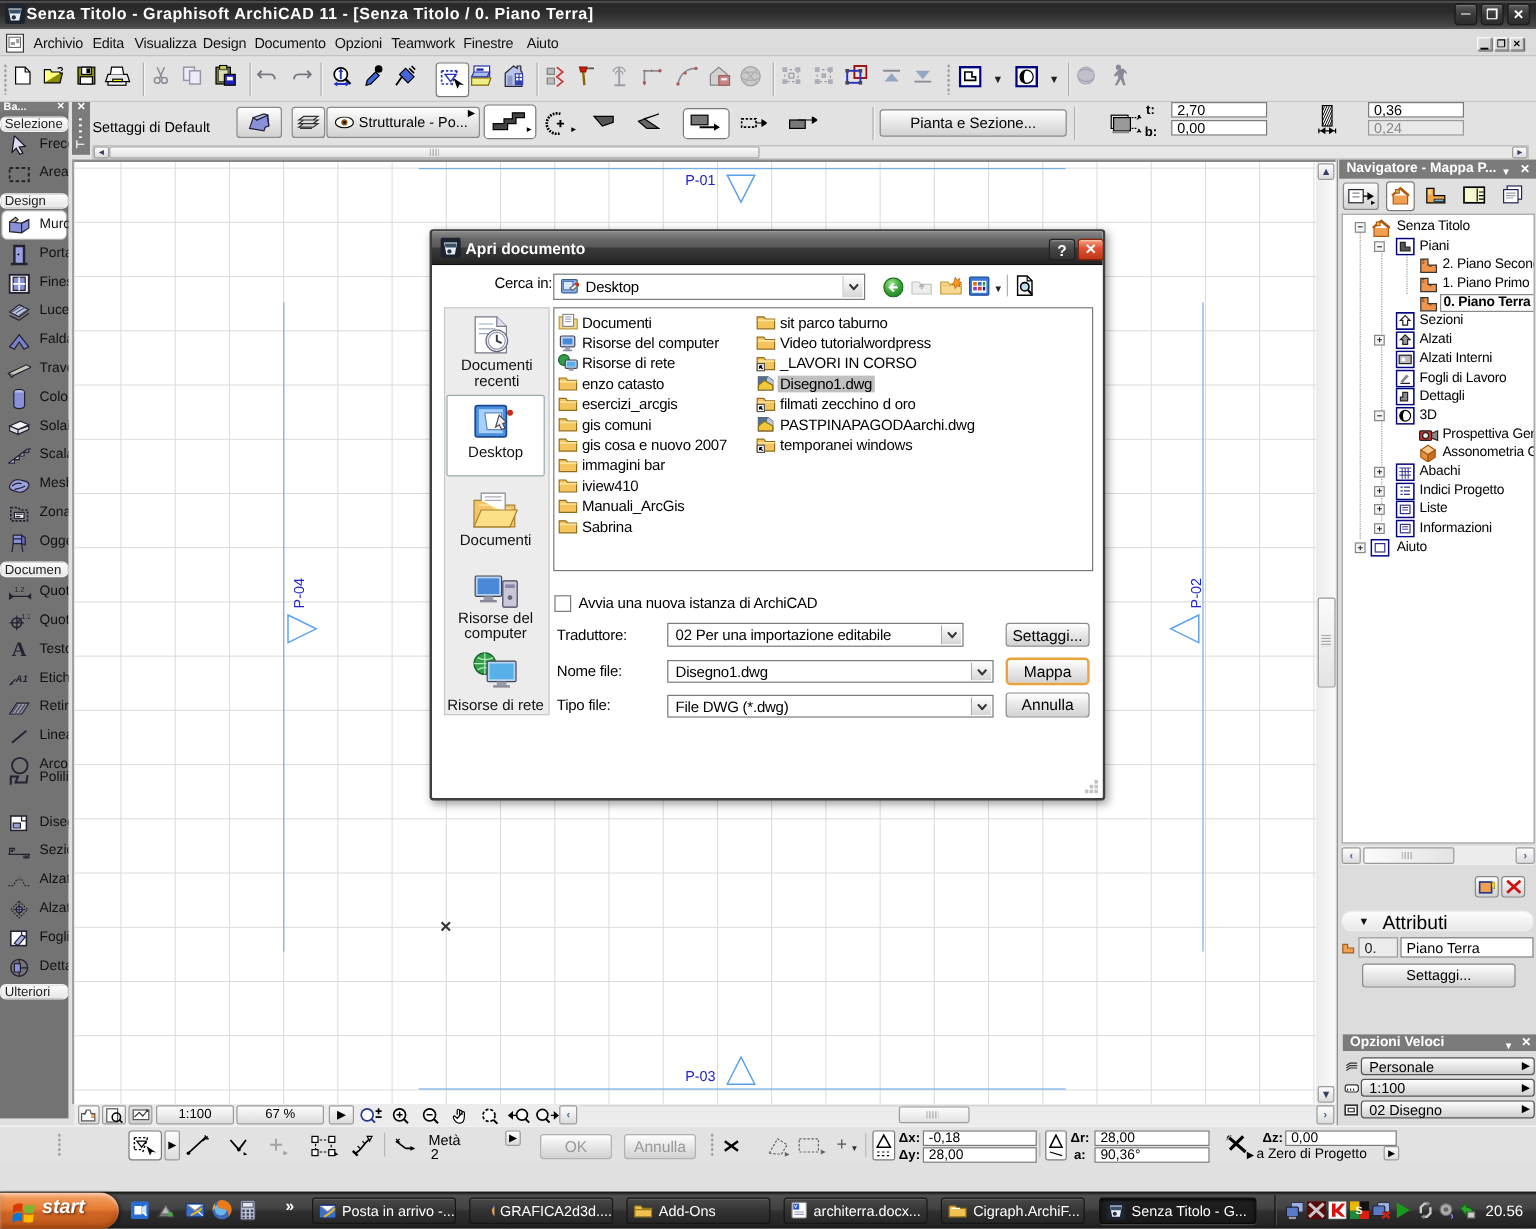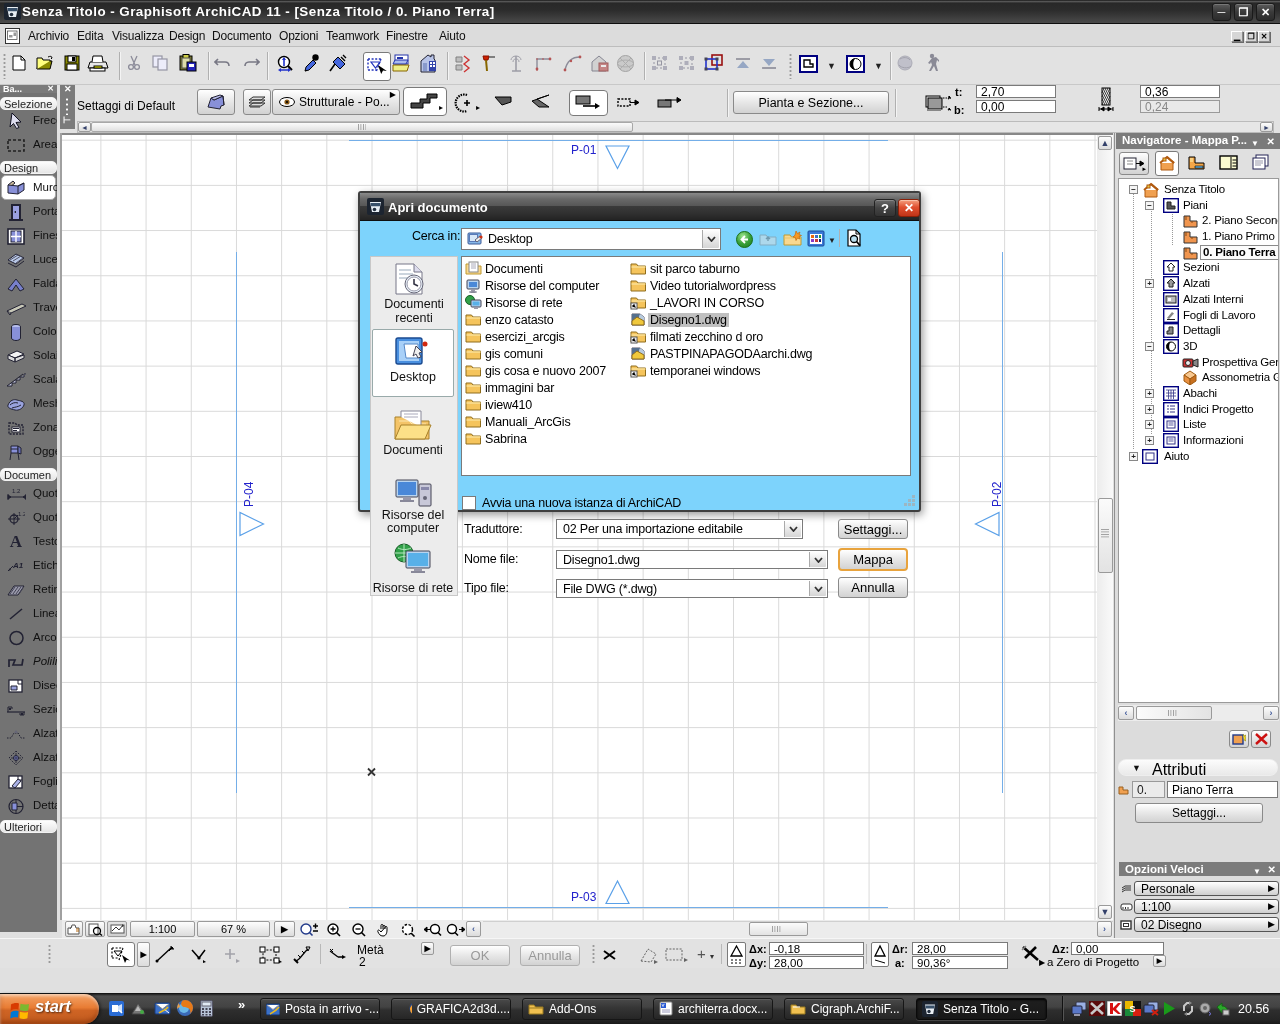--- a/index.html
+++ b/index.html
@@ -54,21 +54,21 @@
 #coordbar{position:absolute;left:0;top:938px;width:1280px;height:30px;background:#e2e2e2;border-top:1px solid #f6f6f6;box-sizing:border-box;}
 #coordbar .lbl{position:absolute;font-size:11px;font-weight:bold;color:#000;}
 #coordbar .inp{height:13px;font-size:11.5px;}
 
 #statusbar{position:absolute;left:0;top:968px;width:1280px;height:25px;background:#f1f1f1;border-top:6px solid #404040;box-sizing:border-box;font-size:12.5px;color:#000;margin-top:28px;}
 
 #taskbar{position:absolute;left:0;top:993px;width:1280px;height:31px;background:linear-gradient(#0a0a0a 0%,#4e4e4e 10%,#434343 45%,#2e2e2e 55%,#262626 85%,#191919 100%);}
 .tkbtn{position:absolute;top:4.5px;width:120px;height:22px;border-radius:3px;background:linear-gradient(#4a4a4a,#353535 45%,#262626);border:1px solid #161616;box-shadow:inset 0 1px 0 #5d5d5d;color:#fff;font-size:12px;display:flex;align-items:center;box-sizing:border-box;white-space:nowrap;overflow:hidden;}
 .tkbtn .tklb{margin-left:5px;}
 
-#dialog{position:absolute;left:358px;top:191px;width:563px;height:321px;background:#7dd3fc;border:2px solid #3f3f3f;border-radius:3px;box-shadow:2px 3px 8px rgba(0,0,0,0.4);box-sizing:border-box;}
+#dialog{position:absolute;left:358px;top:191px;width:563px;height:476px;background:#ffffff;border:2px solid #3f3f3f;border-radius:3px;box-shadow:2px 3px 8px rgba(0,0,0,0.4);box-sizing:border-box;}
 #dlgtitle{position:absolute;left:0;top:0;width:100%;height:28px;background:linear-gradient(#8a8a8a 0%,#696969 22%,#575757 48%,#3a3a3a 50%,#303030 76%,#232323 100%);border-bottom:1px solid #0e0e0e;box-sizing:border-box;border-radius:1px 1px 0 0;}
 #dlgtitle .t{position:absolute;left:28px;top:7px;color:#fff;font-weight:bold;font-size:13px;}
 .dlbl{position:absolute;font-size:12.5px;color:#000;white-space:nowrap;letter-spacing:-0.2px;}
 .combo{position:absolute;background:#fff;border:1px solid #7a7a7a;box-sizing:border-box;}
 .combo .ctx{position:absolute;left:6px;top:50%;transform:translateY(-50%);font-size:12.5px;letter-spacing:-0.2px;color:#000;white-space:nowrap;}
 .carr{position:absolute;right:1px;top:1px;bottom:1px;width:16px;background:linear-gradient(#fefefe,#d5d5d5);border-left:1px solid #aaa;border-radius:0 1px 1px 0;display:flex;align-items:center;justify-content:center;}
 .fitem{position:absolute;height:17px;font-size:12.5px;letter-spacing:-0.2px;color:#000;display:flex;align-items:center;white-space:nowrap;}
 .fitem svg{margin-right:3px;}
 </style></head>
 <body>
@@ -586,21 +586,21 @@
         <span class="lb">Linea</span>
       </div>
  <div class="tool" style="top:541px;">
         <span class="tic">
           <svg width="17" height="16">
             <circle cx="8.5" cy="8" r="6.5" fill="none" stroke="#223" stroke-width="1.5"></circle>
           </svg>
         </span>
         <span class="lb">Arco</span>
       </div>
- <div class="tool" style="top:565px;font-style:italic;">
+ <div class="tool" style="top:552px;">
         <span class="tic">
           <svg width="18" height="13">
             <path d="M2 11V4h6l-2 5h9l1-6" fill="none" stroke="#223" stroke-width="1.7"></path>
           </svg>
         </span>
         <span class="lb">Polili</span>
       </div>
  <div class="tool" style="top:589px;">
         <span class="tic">
           <svg width="17" height="16">

